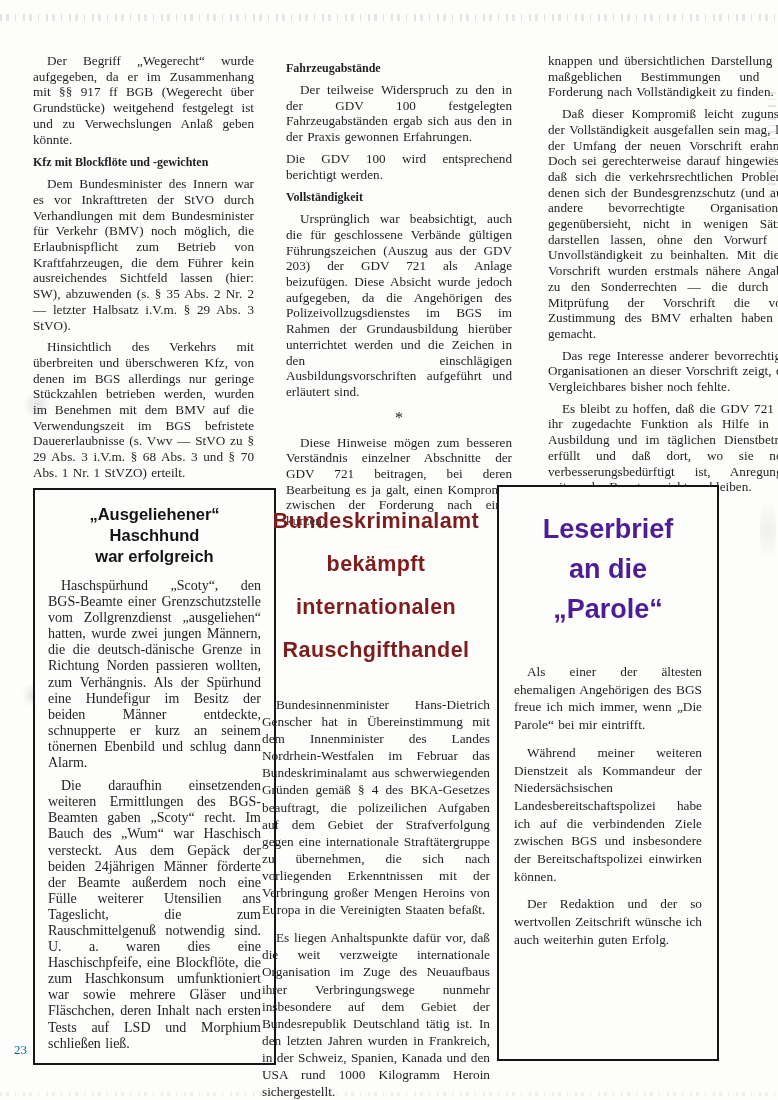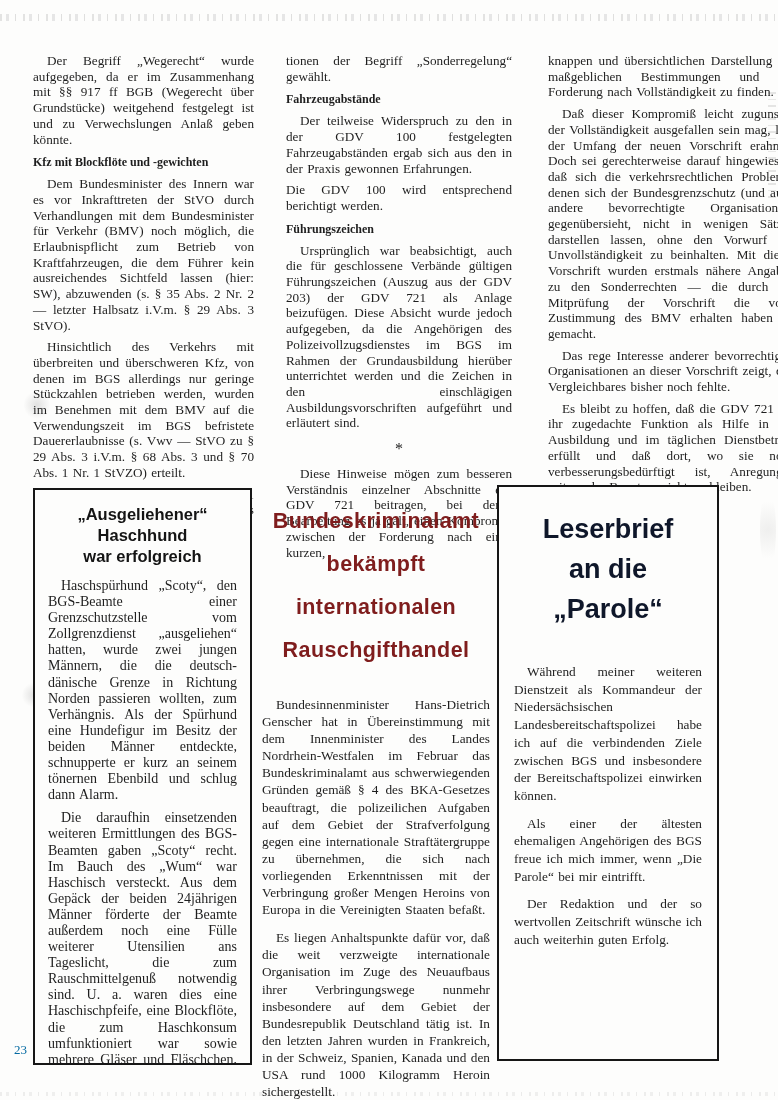--- a/index.html
+++ b/index.html
@@ -31,37 +31,37 @@
   #col-2{width:226px;margin-right:12px;}
   #col-3{width:247px;}
   .para{margin:0 0 6px 0;font-size:13.2px;line-height:15.7px;text-align:justify;
     word-spacing:1px;hyphens:manual;}
   .para.ind{text-indent:14px;}
   .subhead{font-size:12px;font-weight:bold;margin:7px 0 6px 0;line-height:16px;}
   .star-sep{text-align:center;font-size:16px;line-height:16px;margin:10px 0 9px 0;}
 
   
   .box{position:absolute;border:2px solid #161616;background:#fdfdfc;box-sizing:border-box;overflow:hidden;}
-  #box-hund{left:33px;top:488px;width:219px;height:577px;padding:10px 13px 8px 13px;}
+  #box-hund{left:33px;top:488px;width:243px;height:577px;padding:10px 13px 8px 13px;}
   .box-title-sm{font-family:"Liberation Sans", sans-serif;font-weight:bold;
     font-size:16.5px;line-height:21px;text-align:center;white-space:pre-line;
     margin:4px 0 11px 0;color:#141414;}
   #box-hund .para{font-size:14px;line-height:16.1px;margin-bottom:7px;}
   #box-hund .para.ind{text-indent:13px;}
 
   #mid-article{position:absolute;left:262px;top:500px;width:228px;}
   .mid-title{font-family:"Liberation Sans", sans-serif;font-weight:bold;
     font-size:21.5px;line-height:43px;letter-spacing:.4px;text-align:center;
     white-space:pre-line;margin:0 0 24px 0;color:#7f1d1d;}
   #mid-article .para{font-size:13.3px;line-height:17.1px;margin-bottom:11px;}
 
   #box-leserbrief{left:497px;top:485px;width:222px;height:576px;padding:12px 15px 10px 15px;}
   .box-title-lg{font-family:"Liberation Sans", sans-serif;font-weight:bold;
     font-size:27px;line-height:40px;text-align:center;white-space:pre-line;
-    margin:10px 0 34px 0;color:#0f172a;}
+    margin:10px 0 34px 0;color:#4c1d95;}
   #box-leserbrief .para{font-size:13.3px;line-height:17.7px;margin-bottom:10px;}
   #box-leserbrief .para.ind{text-indent:13px;}
 
   #page-number{position:absolute;left:14px;top:1042px;font-size:13px;color:#0369a1;}
 </style>
 </head>
 <body>
 
 <div class="noise-band" id="noise-top"></div>
 <div class="noise-band" id="noise-bottom"></div>
@@ -72,25 +72,24 @@
 
 <div id="top-section">
   <div class="col" id="col-1">
       <p class="para ind">Der Begriff „Wegerecht“ wurde aufgegeben, da er im Zusammenhang mit §§ 917 ff BGB (Wegerecht über Grundstücke) weitgehend festgelegt ist und zu Verwechslungen Anlaß geben könnte.</p>
       <h3 class="subhead">Kfz mit Blockflöte und -gewichten</h3>
       <p class="para ind">Dem Bundesminister des Innern war es vor Inkrafttreten der StVO durch Verhandlungen mit dem Bundesminister für Verkehr (BMV) noch möglich, die Erlaubnispflicht zum Betrieb von Kraftfahrzeugen, die dem Führer kein ausreichendes Sichtfeld lassen (hier: SW), abzuwenden (s. § 35 Abs. 2 Nr. 2 — letzter Halbsatz i.V.m. § 29 Abs. 3 StVO).</p>
       <p class="para ind">Hinsichtlich des Verkehrs mit überbreiten und überschweren Kfz, von denen im BGS allerdings nur geringe Stückzahlen betrieben werden, wurden im Benehmen mit dem BMV auf die Verwendungszeit im BGS befristete Dauererlaubnisse (s. Vwv — StVO zu § 29 Abs. 3 i.V.m. § 68 Abs. 3 und § 70 Abs. 1 Nr. 1 StVZO) erteilt.</p>
       <p class="para ind">In der Anlage 4 Nr. 2 zur GDV 721 wurde hierfür zum besseren Verständnis und zur Vermeidung von Fehlinterpreta-</p>
     </div>
   <div class="col" id="col-2">
-      <p class="para">tionen der Begriff „Sonderregelung“ gewählt.</p>
       <h3 class="subhead">Fahrzeugabstände</h3>
       <p class="para ind">Der teilweise Widerspruch zu den in der GDV 100 festgelegten Fahrzeugabständen ergab sich aus den in der Praxis gewonnen Erfahrungen.</p>
       <p class="para">Die GDV 100 wird entsprechend berichtigt werden.</p>
-      <h3 class="subhead">Führungszeichen</h3>
+      <h3 class="subhead">Vollständigkeit</h3>
       <p class="para ind">Ursprünglich war beabsichtigt, auch die für geschlossene Verbände gültigen Führungszeichen (Auszug aus der GDV 203) der GDV 721 als Anlage beizufügen. Diese Absicht wurde jedoch aufgegeben, da die Angehörigen des Polizeivollzugsdienstes im BGS im Rahmen der Grundausbildung hierüber unterrichtet werden und die Zeichen in den einschlägigen Ausbildungsvorschriften aufgeführt und erläutert sind.</p>
       <div class="star-sep">*</div>
       <p class="para ind">Diese Hinweise mögen zum besseren Verständnis einzelner Abschnitte der GDV 721 beitragen, bei deren Bearbeitung es ja galt, einen Kompromiß zwischen der Forderung nach einer kurzen,</p>
     </div>
   <div class="col" id="col-3">
       <p class="para">knappen und übersichtlichen Darstellung der maßgeblichen Bestimmungen und der Forderung nach Vollständigkeit zu finden.</p>
       <p class="para ind">Daß dieser Kompromiß leicht zugunsten der Vollständigkeit ausgefallen sein mag, läßt der Umfang der neuen Vorschrift erahnen. Doch sei gerechterweise darauf hingewiesen, daß sich die verkehrsrechtlichen Probleme, denen sich der Bundesgrenzschutz (und auch andere bevorrechtigte Organisationen) gegenübersieht, nicht in wenigen Sätzen darstellen lassen, ohne den Vorwurf der Unvollständigkeit zu beinhalten. Mit dieser Vorschrift wurden erstmals nähere Angaben zu den Sonderrechten — die durch die Mitprüfung der Vorschrift die volle Zustimmung des BMV erhalten haben — gemacht.</p>
       <p class="para ind">Das rege Interesse anderer bevorrechtigter Organisationen an dieser Vorschrift zeigt, daß Vergleichbares bisher noch fehlte.</p>
       <p class="para ind">Es bleibt zu hoffen, daß die GDV 721 die ihr zugedachte Funktion als Hilfe in der Ausbildung und im täglichen Dienstbetrieb erfüllt und daß dort, wo sie noch verbesserungsbedürftigt ist, Anregungen seitens der Benutzer nicht ausbleiben.</p>
     </div>
@@ -115,19 +114,19 @@
       <p class="para ind">Bundesinnenminister Hans-Dietrich Genscher hat in Übereinstimmung mit dem Innenminister des Landes Nordrhein-Westfalen im Februar das Bundeskriminalamt aus schwerwiegenden Gründen gemäß § 4 des BKA-Gesetzes beauftragt, die polizeilichen Aufgaben auf dem Gebiet der Strafverfolgung gegen eine internationale Straftätergruppe zu übernehmen, die sich nach vorliegenden Erkenntnissen mit der Verbringung großer Mengen Heroins von Europa in die Vereinigten Staaten befaßt.</p>
       <p class="para ind">Es liegen Anhaltspunkte dafür vor, daß die weit verzweigte internationale Organisation im Zuge des Neuaufbaus ihrer Verbringungswege nunmehr insbesondere auf dem Gebiet der Bundesrepublik Deutschland tätig ist. In den letzten Jahren wurden in Frankreich, in der Schweiz, Spanien, Kanada und den USA rund 1000 Kilogramm Heroin sichergestellt.</p>
     </div>
 </div>
 
 <div class="box" id="box-leserbrief">
   <div class="box-title-lg">Leserbrief
 an die
 „Parole“</div>
   <div>
+      <p class="para ind">Als einer der ältesten ehemaligen Angehörigen des BGS freue ich mich immer, wenn „Die Parole“ bei mir eintrifft.</p>
       <p class="para ind">Während meiner weiteren Dienstzeit als Kommandeur der Niedersächsischen Landesbereitschaftspolizei habe ich auf die verbindenden Ziele zwischen BGS und insbesondere der Bereitschaftspolizei einwirken können.</p>
-      <p class="para ind">Als einer der ältesten ehemaligen Angehörigen des BGS freue ich mich immer, wenn „Die Parole“ bei mir eintrifft.</p>
       <p class="para ind">Der Redaktion und der so wertvollen Zeitschrift wünsche ich auch weiterhin guten Erfolg.</p>
     </div>
 </div>
 
 <div id="page-number">23</div>
 
 </body></html>

